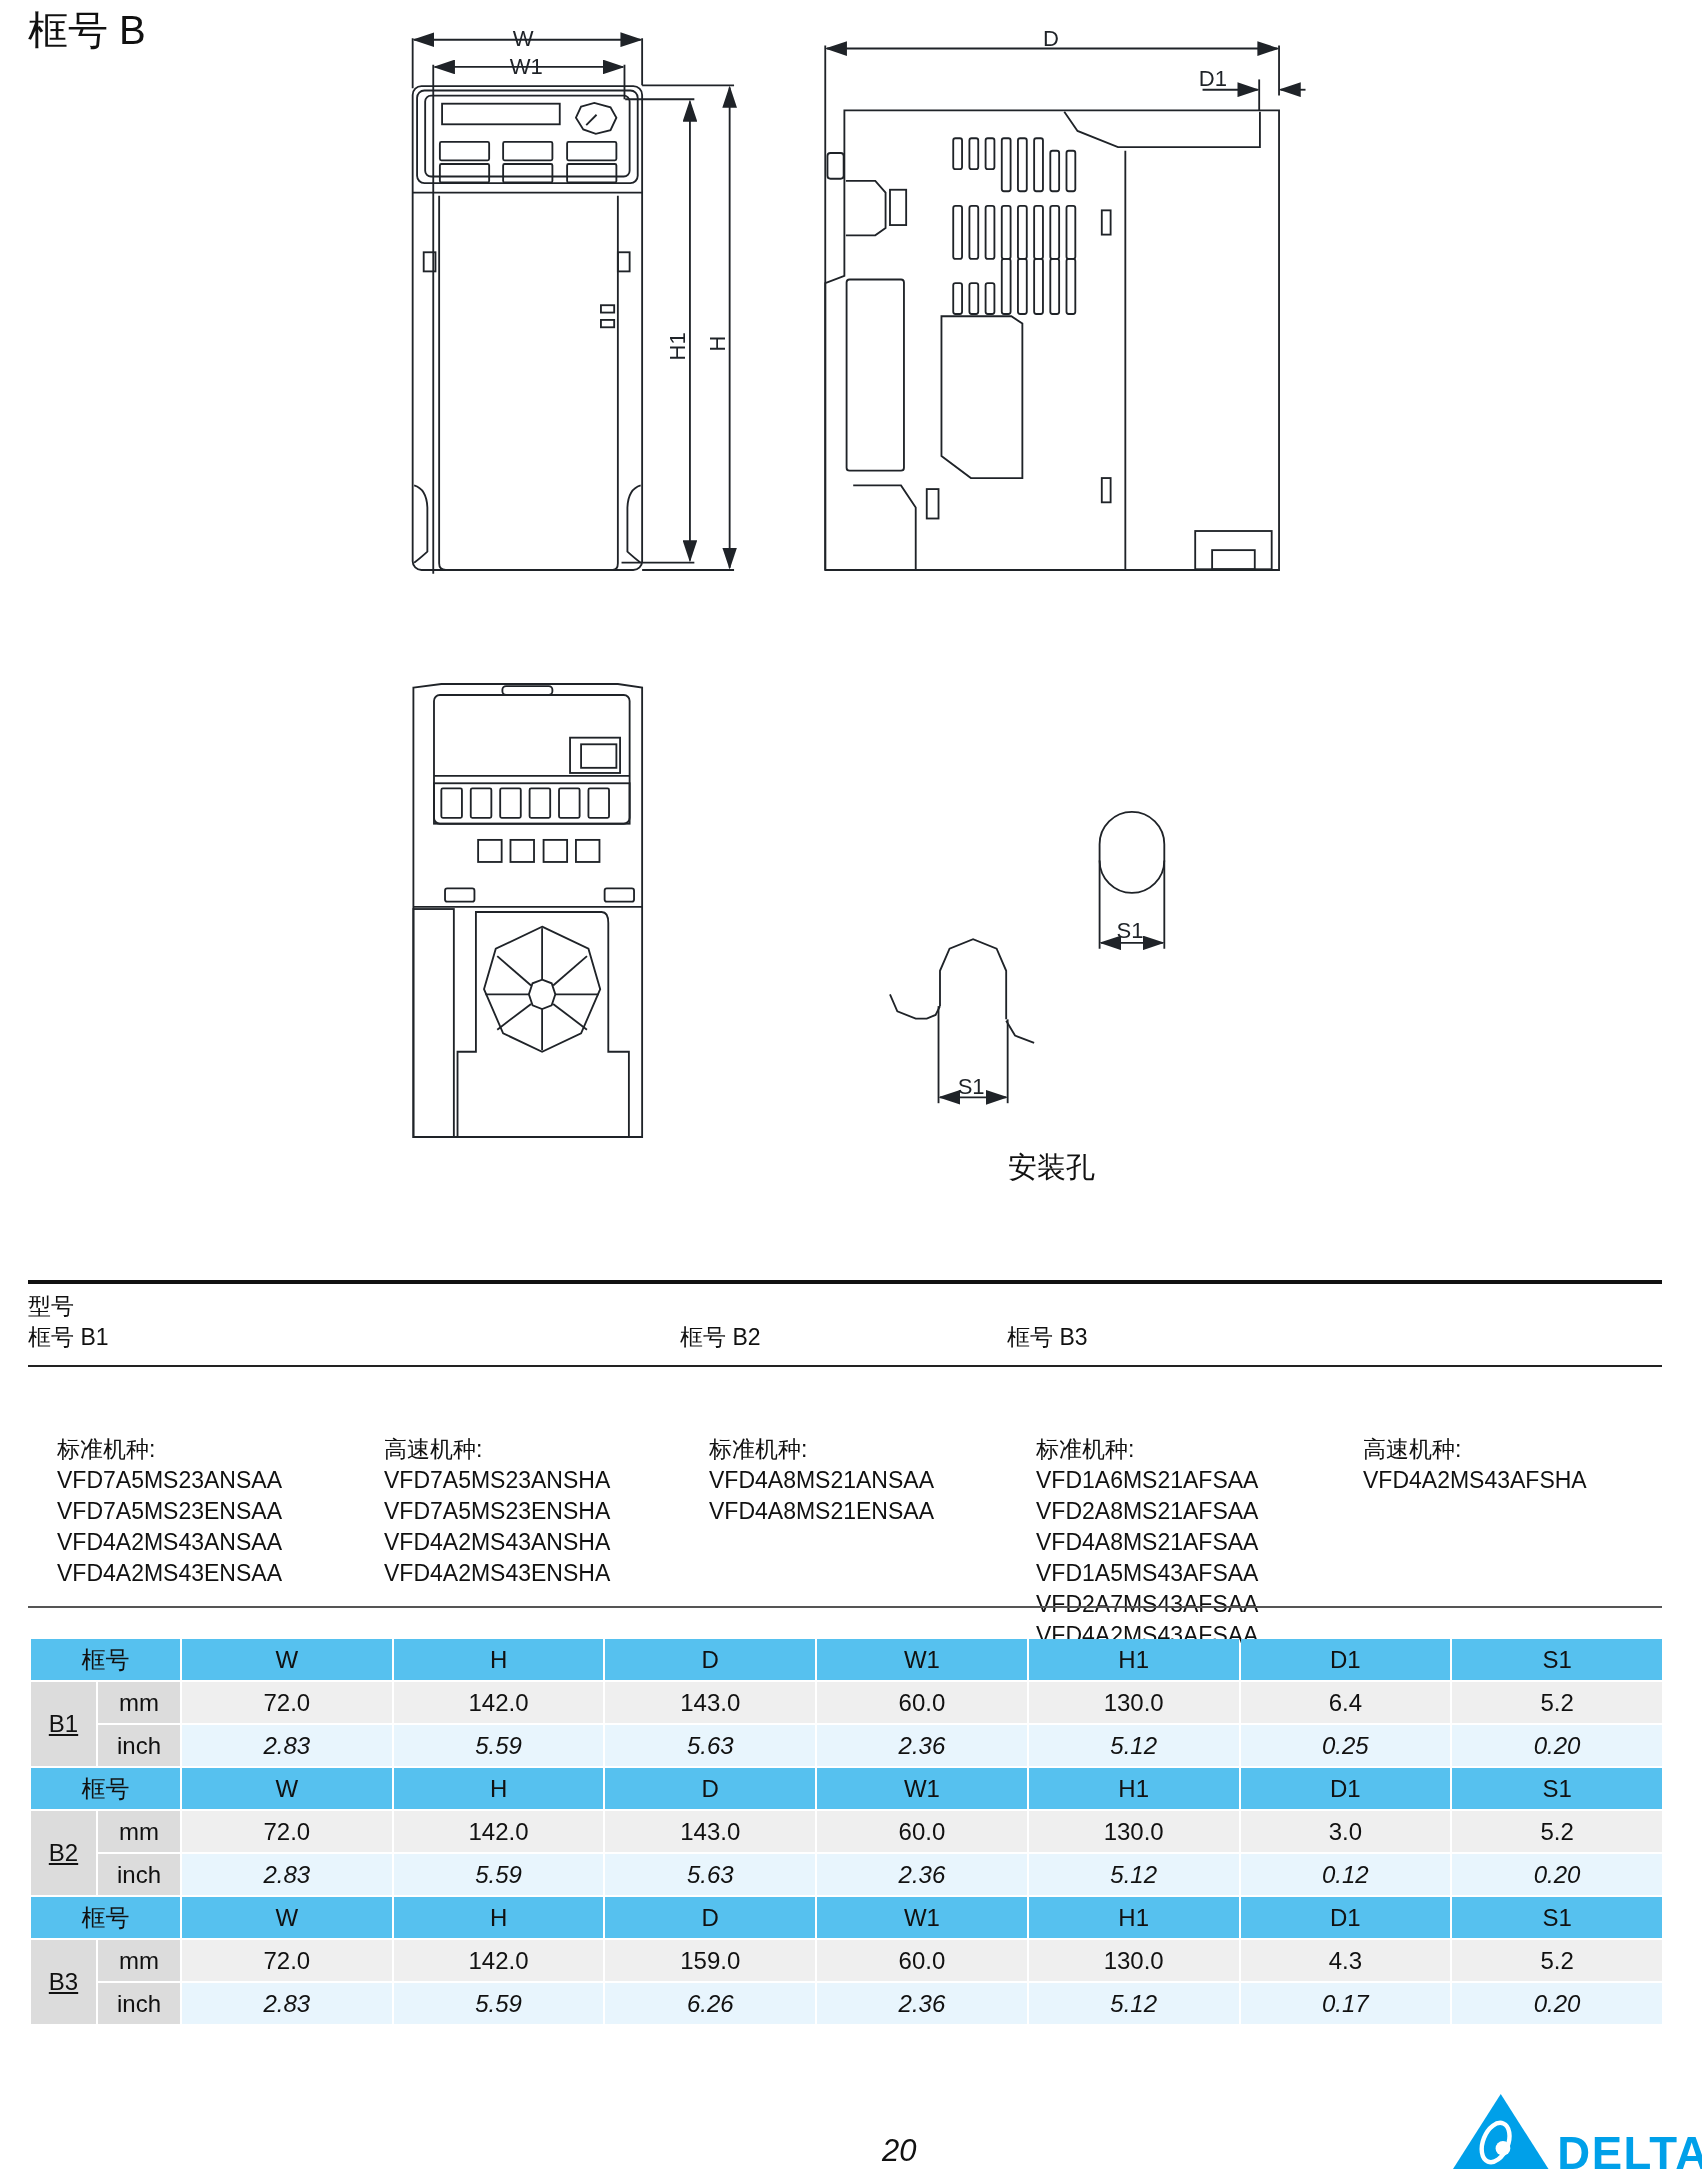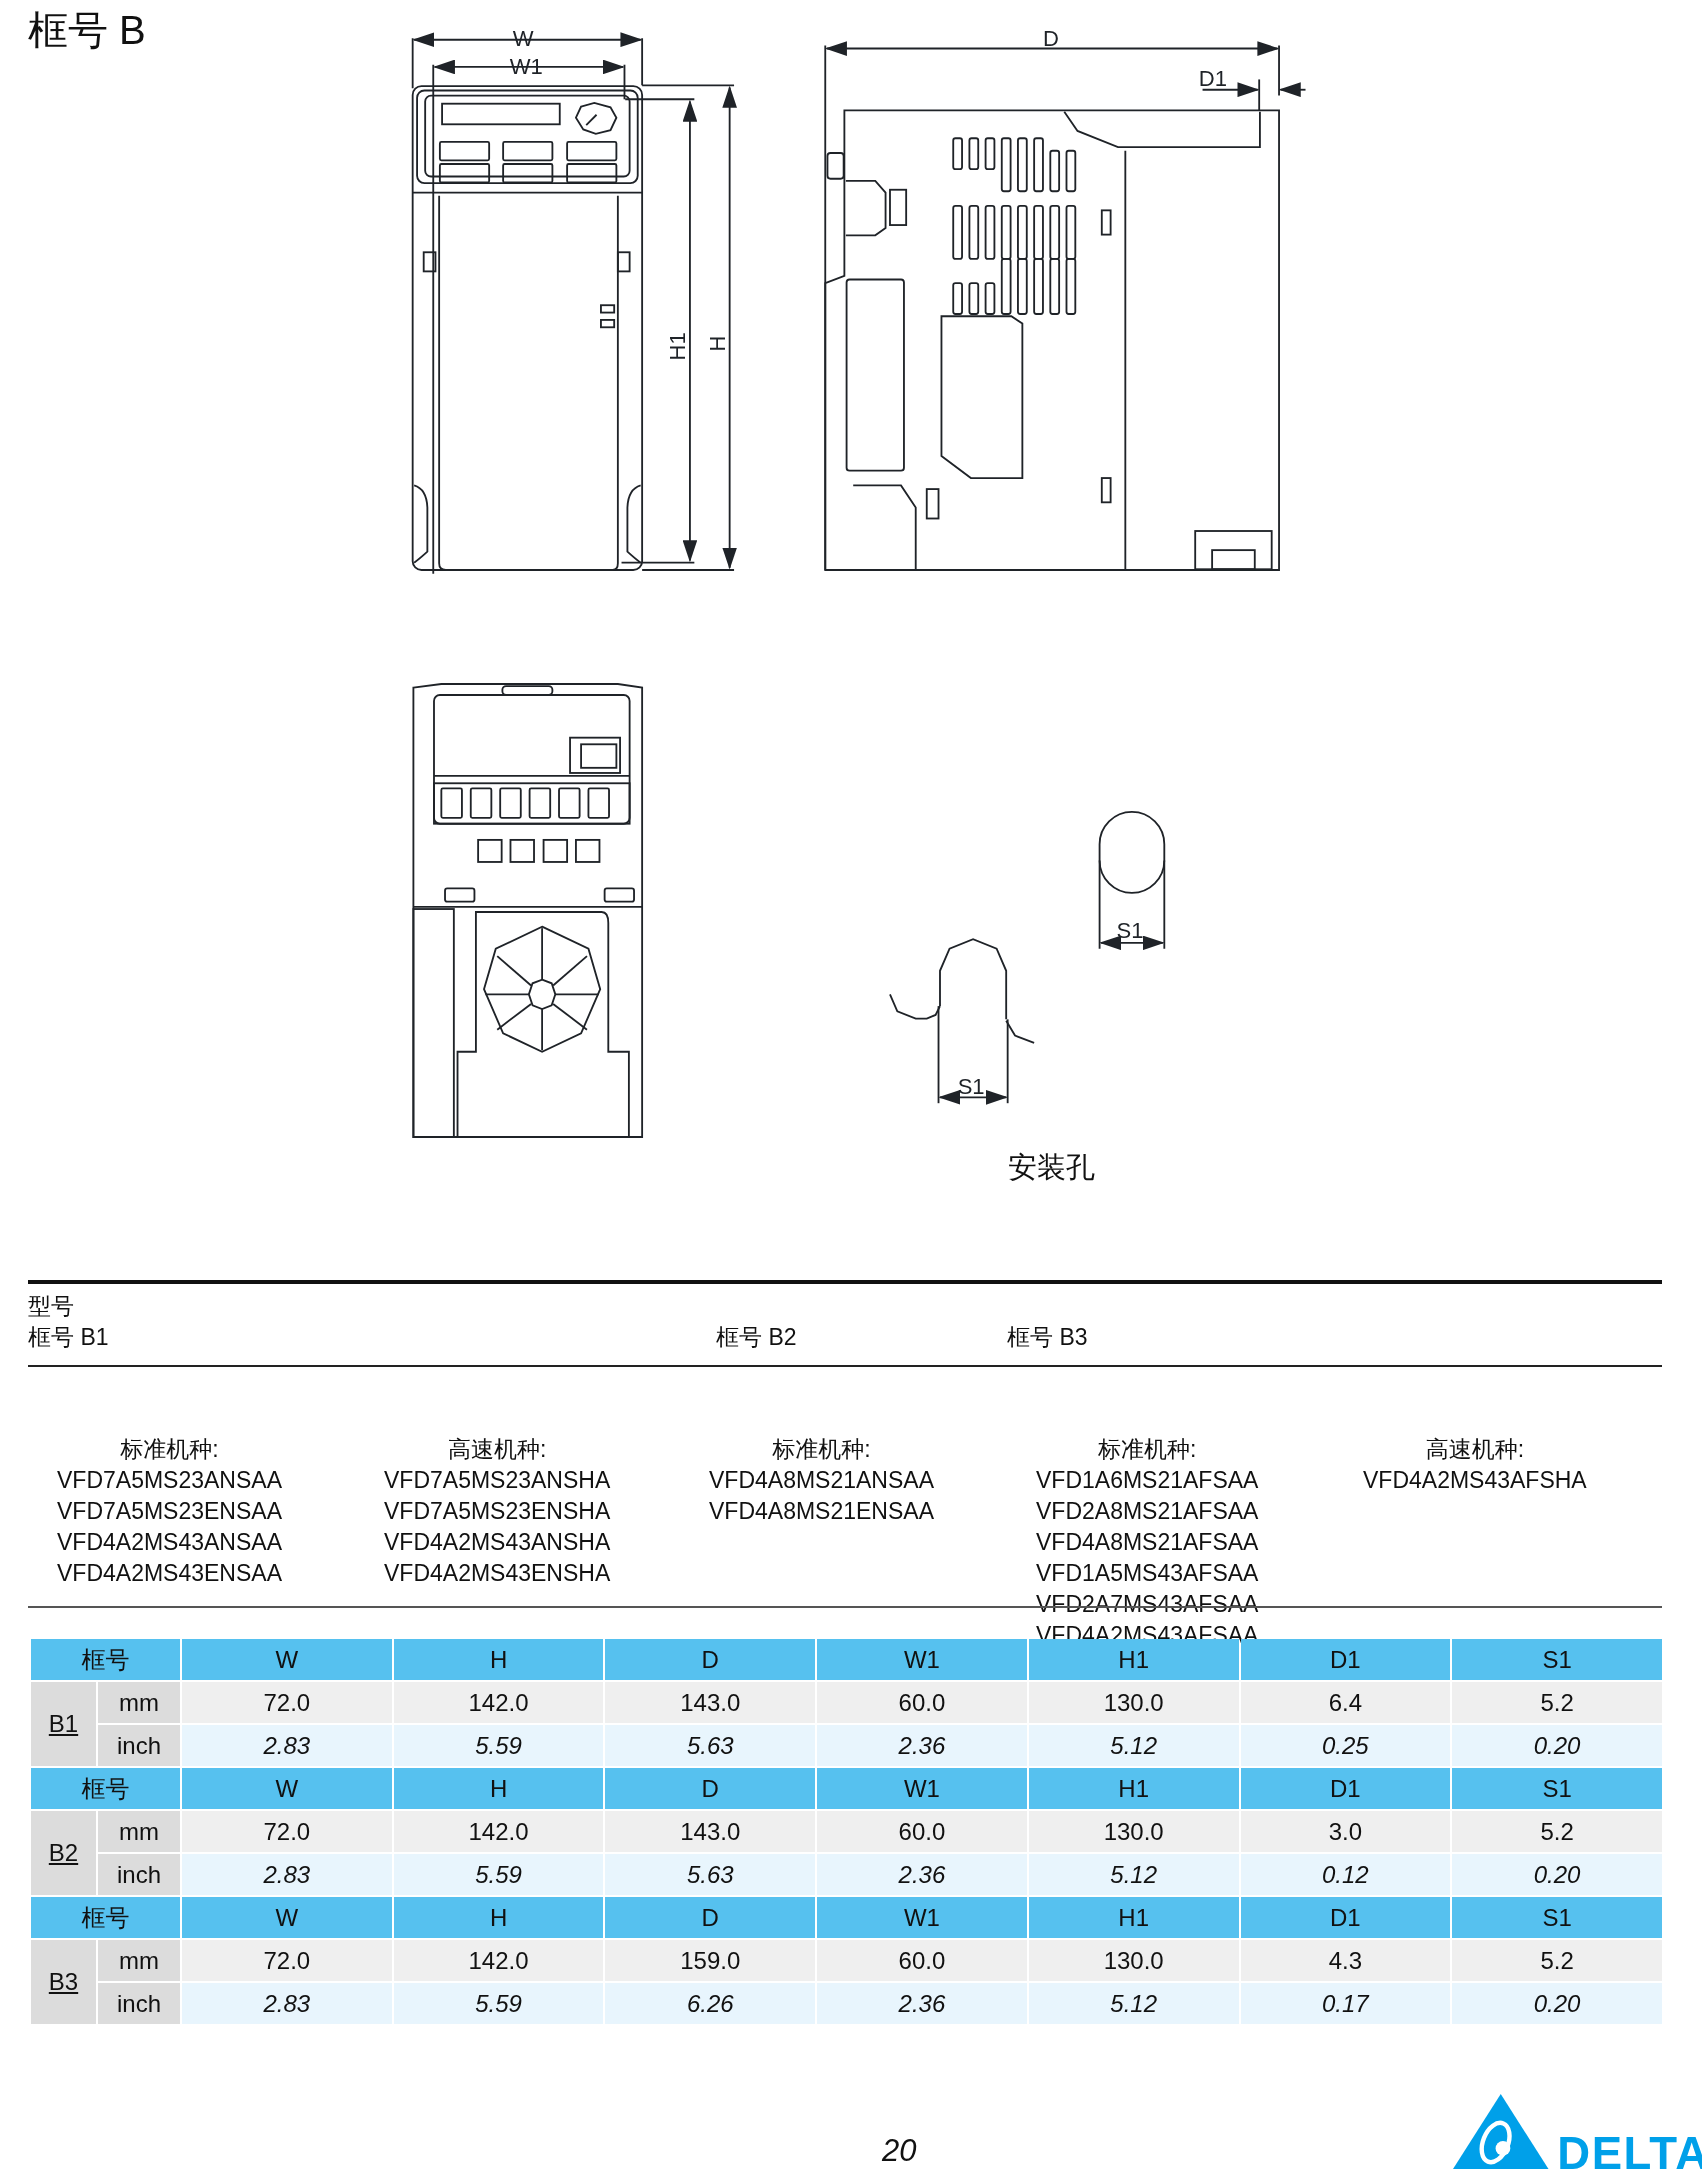--- a/index.html
+++ b/index.html
@@ -11,21 +11,21 @@
   .mount-caption { left:1008px; top:1148px; font-size:29px; line-height:38px; }
 
   .rule-thick { left:28px; width:1634px; top:1280px; height:3.7px; background:#111; }
   .rule-thin  { left:28px; width:1634px; top:1365px; height:1.5px; background:#222; }
   .rule-mid   { left:28px; width:1634px; top:1606px; height:2.2px; background:#555; }
 
   .models { font-size:23px; line-height:31px; }
   .model-label { left:28px; top:1291px; }
   .model-col { top:1434px;margin-left:29px; }
   .frame-head { top:1322px; }
-  .model-col div, .frame-head { white-space:nowrap;text-align:center; }
+  .model-col div, .frame-head { white-space:nowrap; }
 
   table.dims { position:absolute; left:29px; top:1637px; border-collapse:separate;
                border-spacing:2.9px; width:1635px; table-layout:fixed; }
   table.dims td { height:41px; text-align:center; vertical-align:middle;
                   font-size:24px; padding:0; color:#111; }
   td.hd { background:#56c1ef; }
   td.frame { background:#dcdcdc; width:65px;text-decoration:underline; }
   td.unit { background:#dcdcdc; width:82px;margin-left:20px; }
   tr.mm td.val { background:#efefef; }
   tr.inch td.val { background:#e8f5fd;font-style:italic; }
@@ -200,21 +200,21 @@
     <text x="1302" y="1487">S1</text>
   </g>
 </svg>
 
 <div class="abs mount-caption">安装孔</div>
 
 <div class="abs rule-thick"></div>
 <div class="abs models model-label">型号</div>
 
 <div class="abs models frame-head" style="left:28px">框号 B1</div>
-<div class="abs models frame-head" style="left:716px">框号 B2</div>
+<div class="abs models frame-head" style="left:680px">框号 B2</div>
 <div class="abs models frame-head" style="left:1007px">框号 B3</div>
 
 <div class="abs rule-thin"></div>
 
 <div class="abs models model-col" style="left:28px">
   <div>标准机种:</div>
   <div>VFD7A5MS23ANSAA</div>
   <div>VFD7A5MS23ENSAA</div>
   <div>VFD4A2MS43ANSAA</div>
   <div>VFD4A2MS43ENSAA</div>

